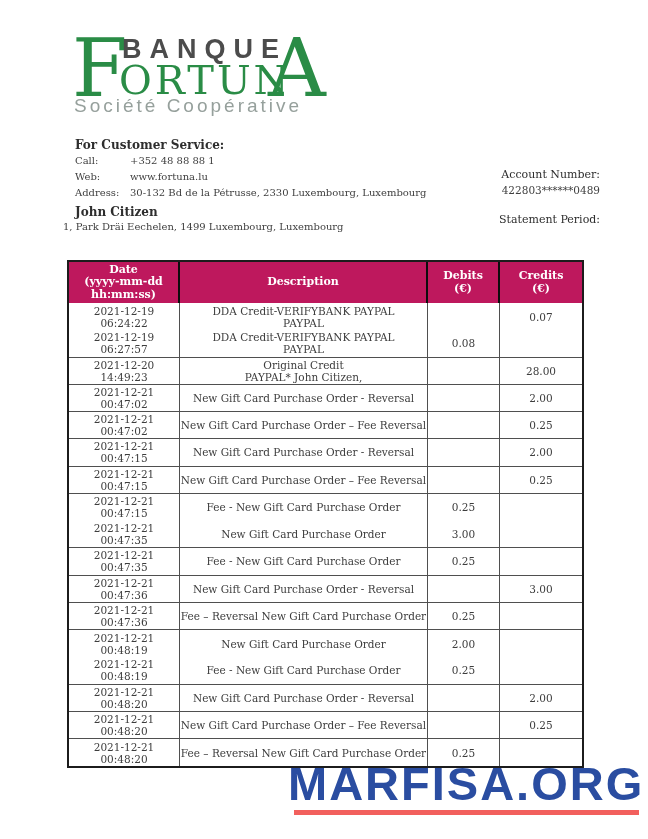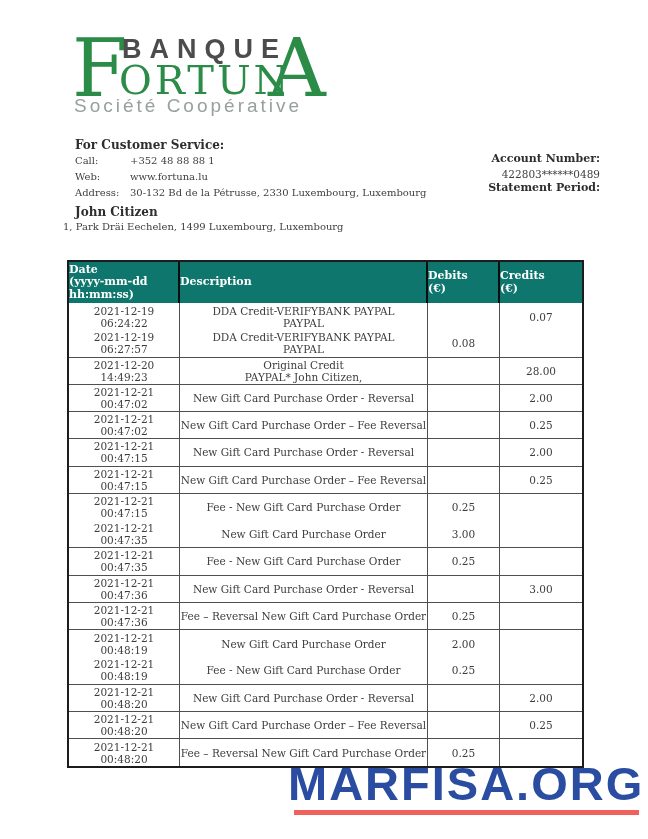--- a/index.html
+++ b/index.html
@@ -33,32 +33,32 @@
   }
   
   .cs-heading { position:absolute; left:75px; top:138px; font-size:12px; font-weight:bold; color:#2e2e2e; }
   .contact-row { position:absolute; left:75px; font-size:10px; color:#3e3e3e; }
   .contact-row .lbl { display:inline-block; width:55px; }
   .contact-row .val { white-space:nowrap; }
   .row-call { top:155px; }
   .row-web { top:171px; }
   .row-address { top:187px; }
   .acct-block { position:absolute; right:48px; top:152px; text-align:right; font-size:10.5px; color:#3e3e3e; }
-  .acct-block .b { font-weight:bold; font-size:11px; color:#2e2e2e; }
+  .acct-block .b { font-weight:normal; font-size:11px; color:#2e2e2e;margin-top:16px; }
   .acct-block div { line-height:14.5px; }
   .cust-name { position:absolute; left:75px; top:205px; font-size:12px; font-weight:bold; color:#2e2e2e; }
   .cust-addr { position:absolute; left:63px; top:221px; font-size:10px; color:#3e3e3e; }
   
   .ttable {
     position:absolute; left:67px; top:260px; width:517px;
     border:2px solid #1c1c1c; background:#fff;
     display:flex; flex-direction:column;
   }
-  .thead { display:flex; background:#0f766e; color:#ffffff; font-weight:bold;
-           font-size:11px; line-height:12.5px; text-align:left; height:41px; }
+  .thead { display:flex; background:#be185d; color:#ffffff; font-weight:bold;
+           font-size:11px; line-height:12.5px; text-align:center; height:41px; }
   .thead .hcell { display:flex; flex-direction:column; justify-content:center;
                   border-right:2px solid #0d0d0d; }
   .thead .hcell:last-child { border-right:none; }
   .trow { display:flex; height:27.25px; border-bottom:1px solid #4f4f4f; }
   .trow.no-border { border-bottom:none; }
   .trow:last-child { border-bottom:none; }
   .cell { display:flex; flex-direction:column; justify-content:center;
           align-items:center; text-align:center;
           font-size:10.5px; line-height:12px; color:#3d3d3d;
           border-right:1px solid #4f4f4f; overflow:hidden; }

